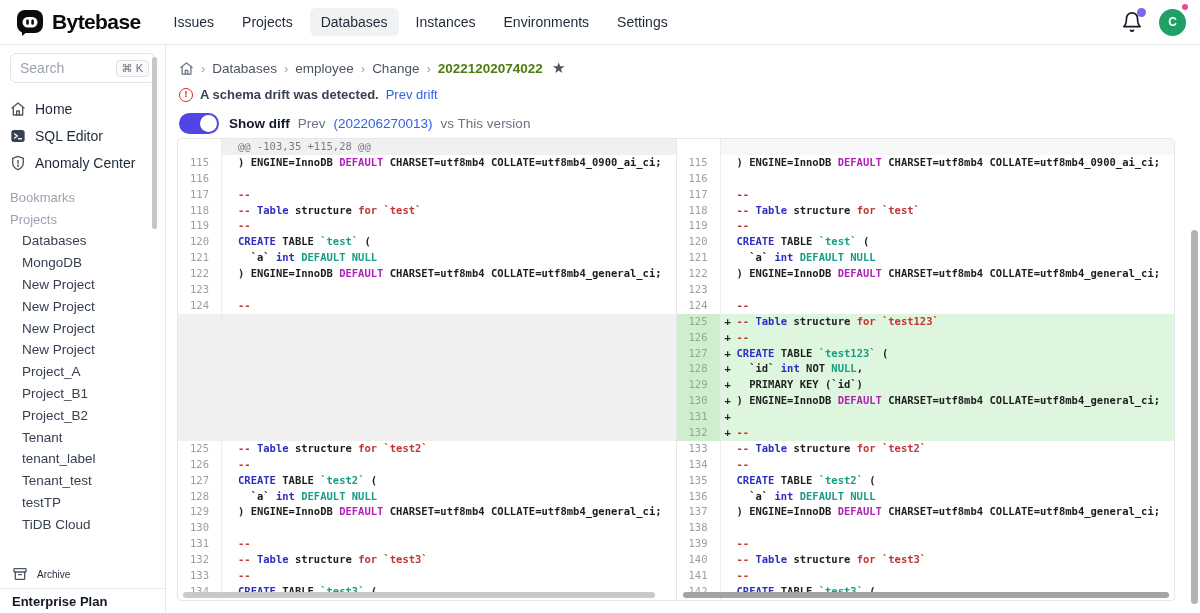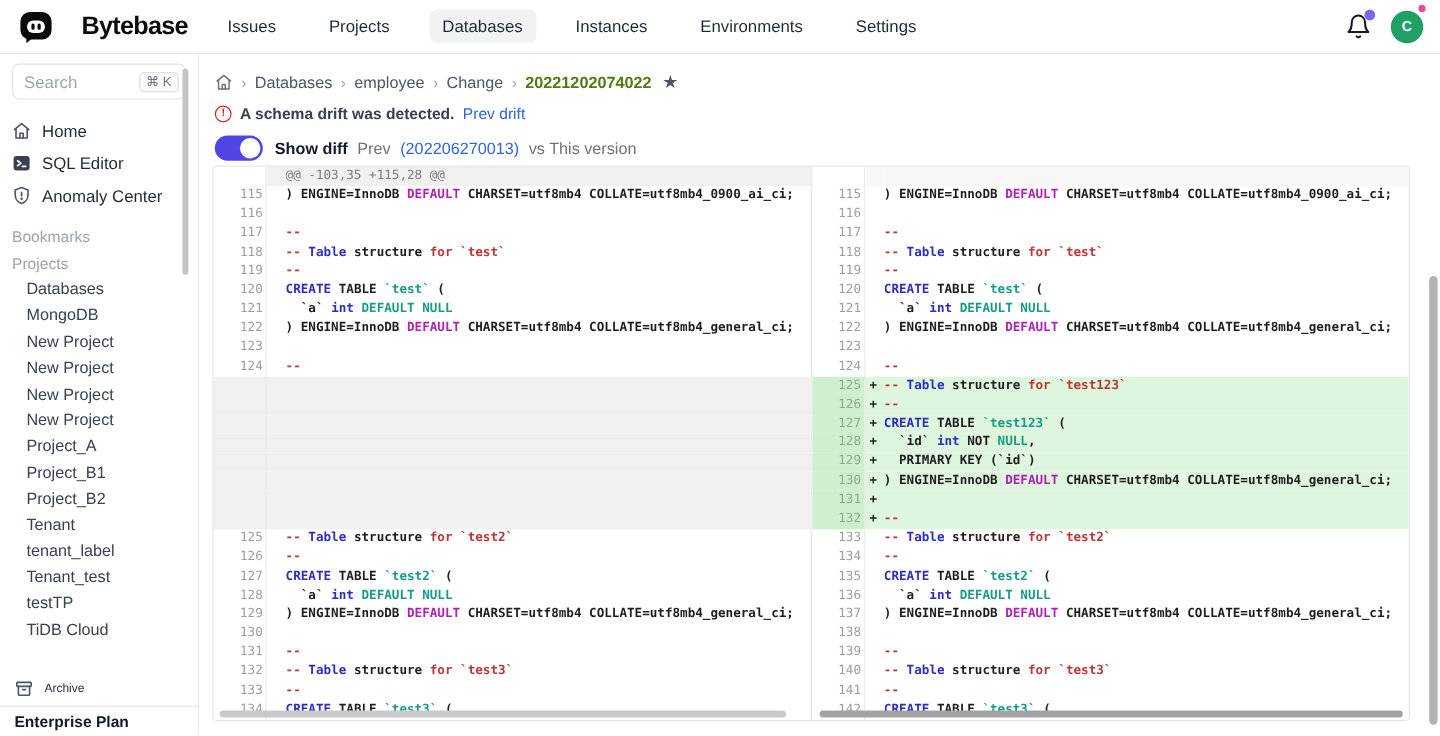--- a/index.html
+++ b/index.html
@@ -2,23 +2,23 @@
 <html style="--accent: #4f46e5; --link: #2f63e0; --avatar: #21a065; --alert: #dc2626; --dot: #7c69ea; --dot2: #ec4899; --add-bg: #def5de; --add-gutter-bg: #cfeecf; --filler-bg: #f0f0f0; --hdr-bg: #f0f0f0;"><head>
 <meta charset="utf-8">
 <style>
   *{margin:0;padding:0;box-sizing:border-box;}
   html,body{width:1200px;height:613px;overflow:hidden;background:#fff;
     font-family:"Liberation Sans",sans-serif;color:#1f2937;}
   body{position:relative;}
 
   
   .topbar{height:45px;display:flex;align-items:center;border-bottom:1px solid #e5e7eb;position:relative;background:#fff;}
-  .brand{display:flex;align-items:center;gap:24px;margin-left:16px;}
+  .brand{display:flex;align-items:center;gap:8px;margin-left:16px;}
   .brand-name{font-size:21px;font-weight:800;letter-spacing:-0.6px;color:#0b0b0e;}
-  .top-nav{display:flex;align-items:center;gap:22px;margin-left:22px;}
+  .top-nav{display:flex;align-items:center;gap:6px;margin-left:22px;}
   .nav-item{font-size:14px;font-weight:500;color:#1f2937;padding:6px 11px;border-radius:6px;cursor:pointer;white-space:nowrap;}
   .nav-item.active{background:#f1f2f4;}
   .top-right{margin-left:auto;display:flex;align-items:center;gap:16px;margin-right:14px;position:relative;}
   .bell-wrap{position:relative;width:22px;height:22px;}
   .bell-dot{position:absolute;top:-3px;right:-3px;width:9px;height:9px;border-radius:50%;background:var(--dot,#7c69ea);}
   .avatar-wrap{position:relative;}
   .avatar{width:27px;height:27px;border-radius:50%;background:var(--avatar,#21a065);color:#fff;
     display:flex;align-items:center;justify-content:center;font-size:12px;font-weight:600;}
   .avatar-dot{position:absolute;top:-5px;right:-2px;width:6px;height:6px;border-radius:50%;background:var(--dot2,#ec4899);}
 
@@ -64,21 +64,21 @@
   .prev-link{color:var(--link,#2f63e0);font-weight:500;cursor:pointer;}
 
   
   .diff-panel{position:absolute;left:11px;top:93px;width:998px;border:1px solid #e5e7eb;border-radius:4px;
     background:#fff;overflow:hidden;}
   .diff-body{display:flex;}
   .pane{width:498px;overflow:hidden;position:relative;}
   .pane.right{width:499px;border-left:1px solid #e5e7eb;}
   .code-row{display:flex;height:15.9px;line-height:15.9px;
     font-family:"DejaVu Sans Mono",monospace;font-size:10.5px;font-weight:600;}
-  .gutter{width:44px;flex:none;text-align:right;padding-right:2px;color:#9e9e9e;font-weight:400;
+  .gutter{width:44px;flex:none;text-align:right;padding-right:12px;color:#9e9e9e;font-weight:400;
     border-right:1px solid #ececec;}
   .plus{width:16px;flex:none;padding-left:4px;color:#1e1e1e;}
   .codeline{flex:1;white-space:pre;overflow:hidden;}
   .code-row.filler{background:var(--filler-bg,#f0f0f0);}
   .code-row.add{background:var(--add-bg,#def5de);}
   .code-row.add .gutter{background:var(--add-gutter-bg,#cfeecf);color:#8fab8f;}
   .code-row.hdr-left .plus,.code-row.hdr-left .codeline{background:var(--hdr-bg,#f0f0f0);}
   .code-row.hdr-left .codeline{font-weight:400;}
   .code-row.hdr-right .plus,.code-row.hdr-right .codeline{background:#f7f7f7;}
   .hscroll{position:absolute;bottom:2px;height:6px;border-radius:3px;}

